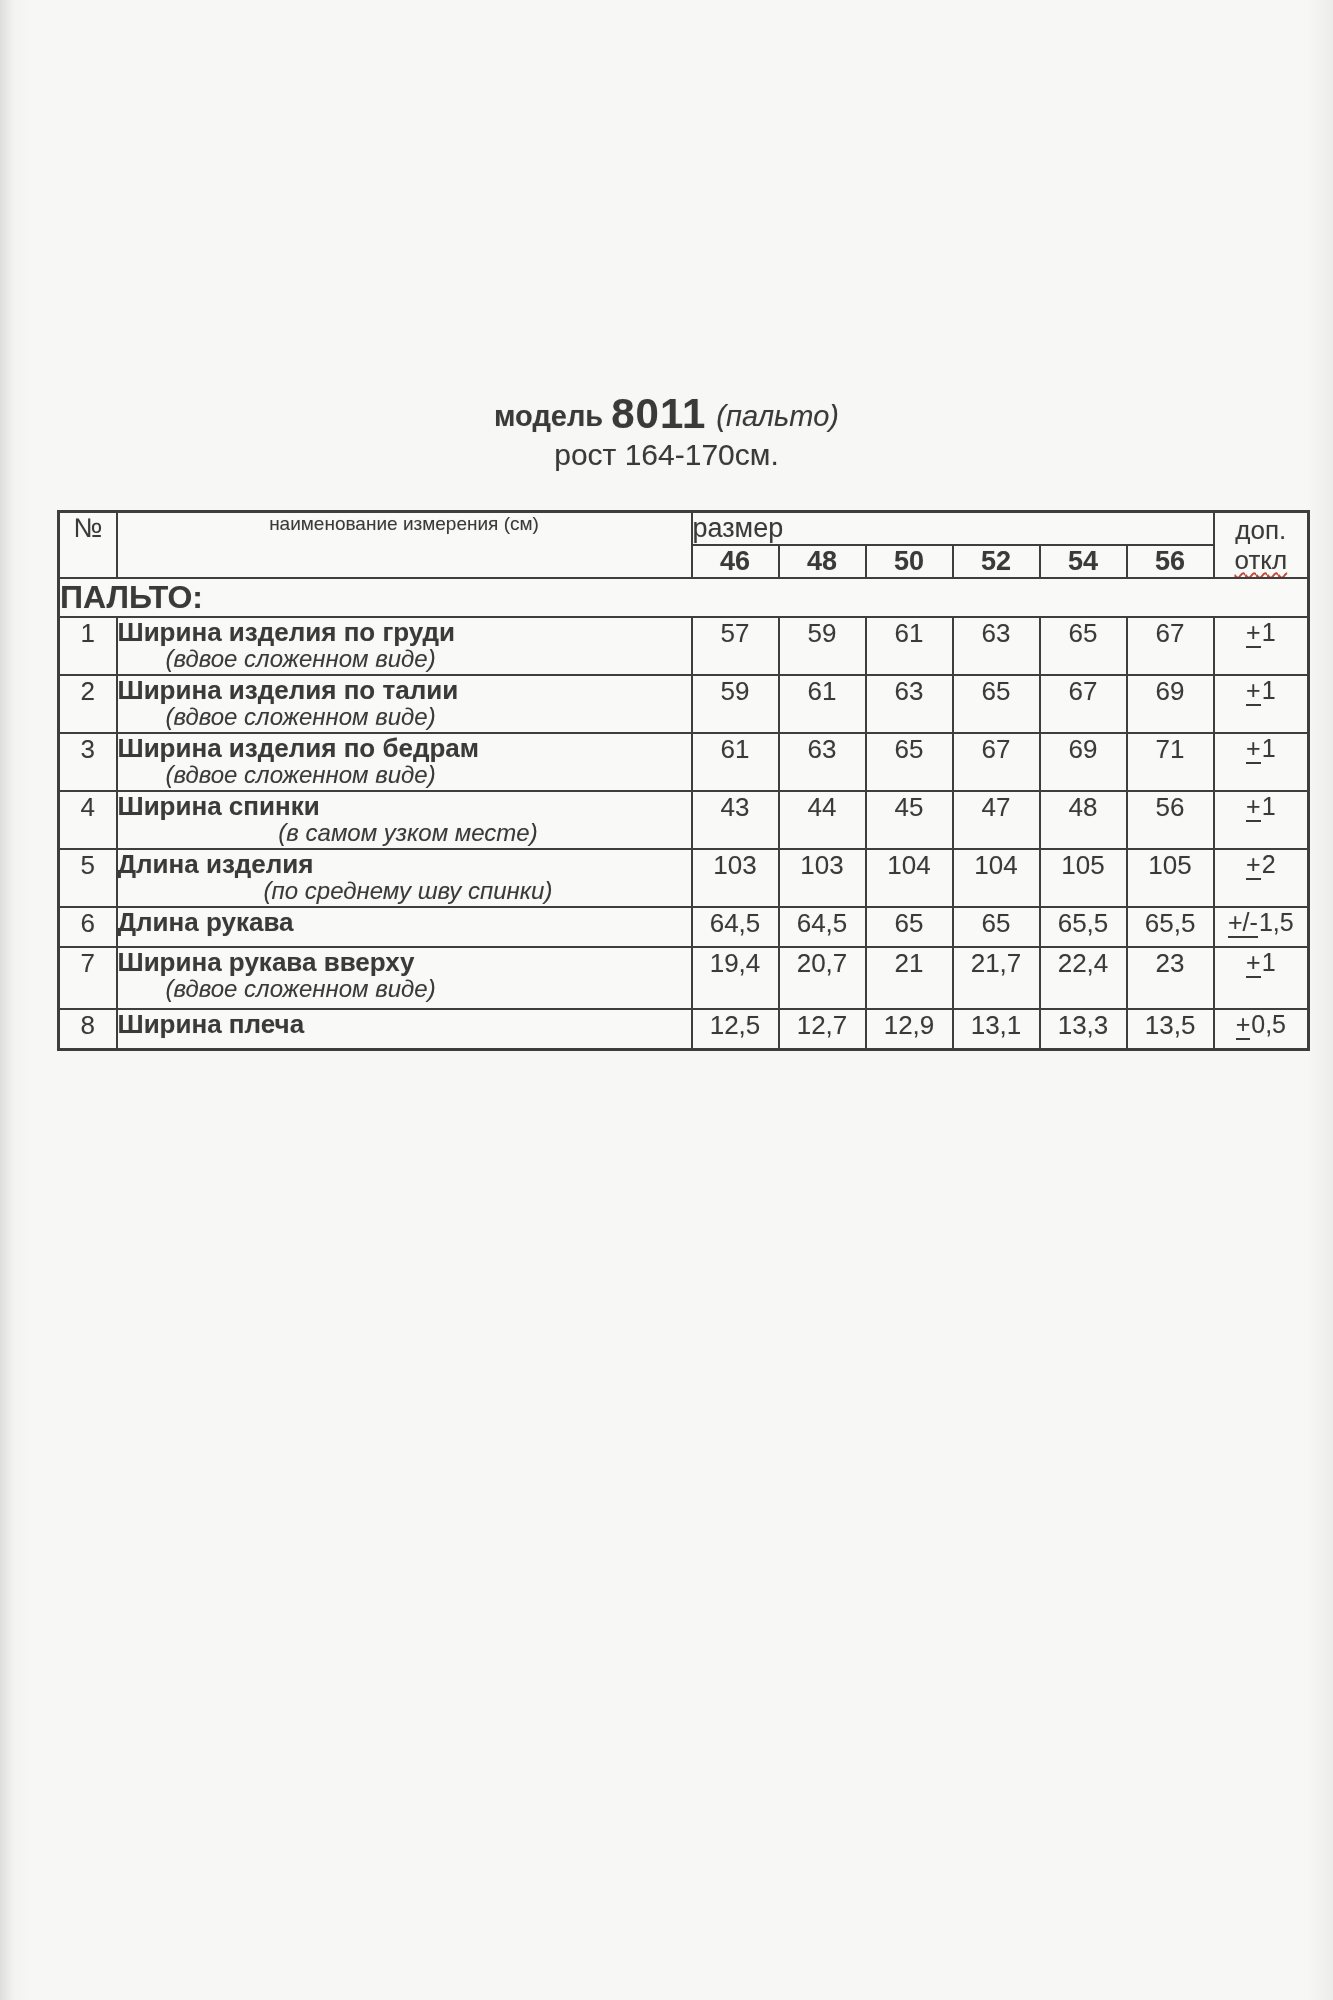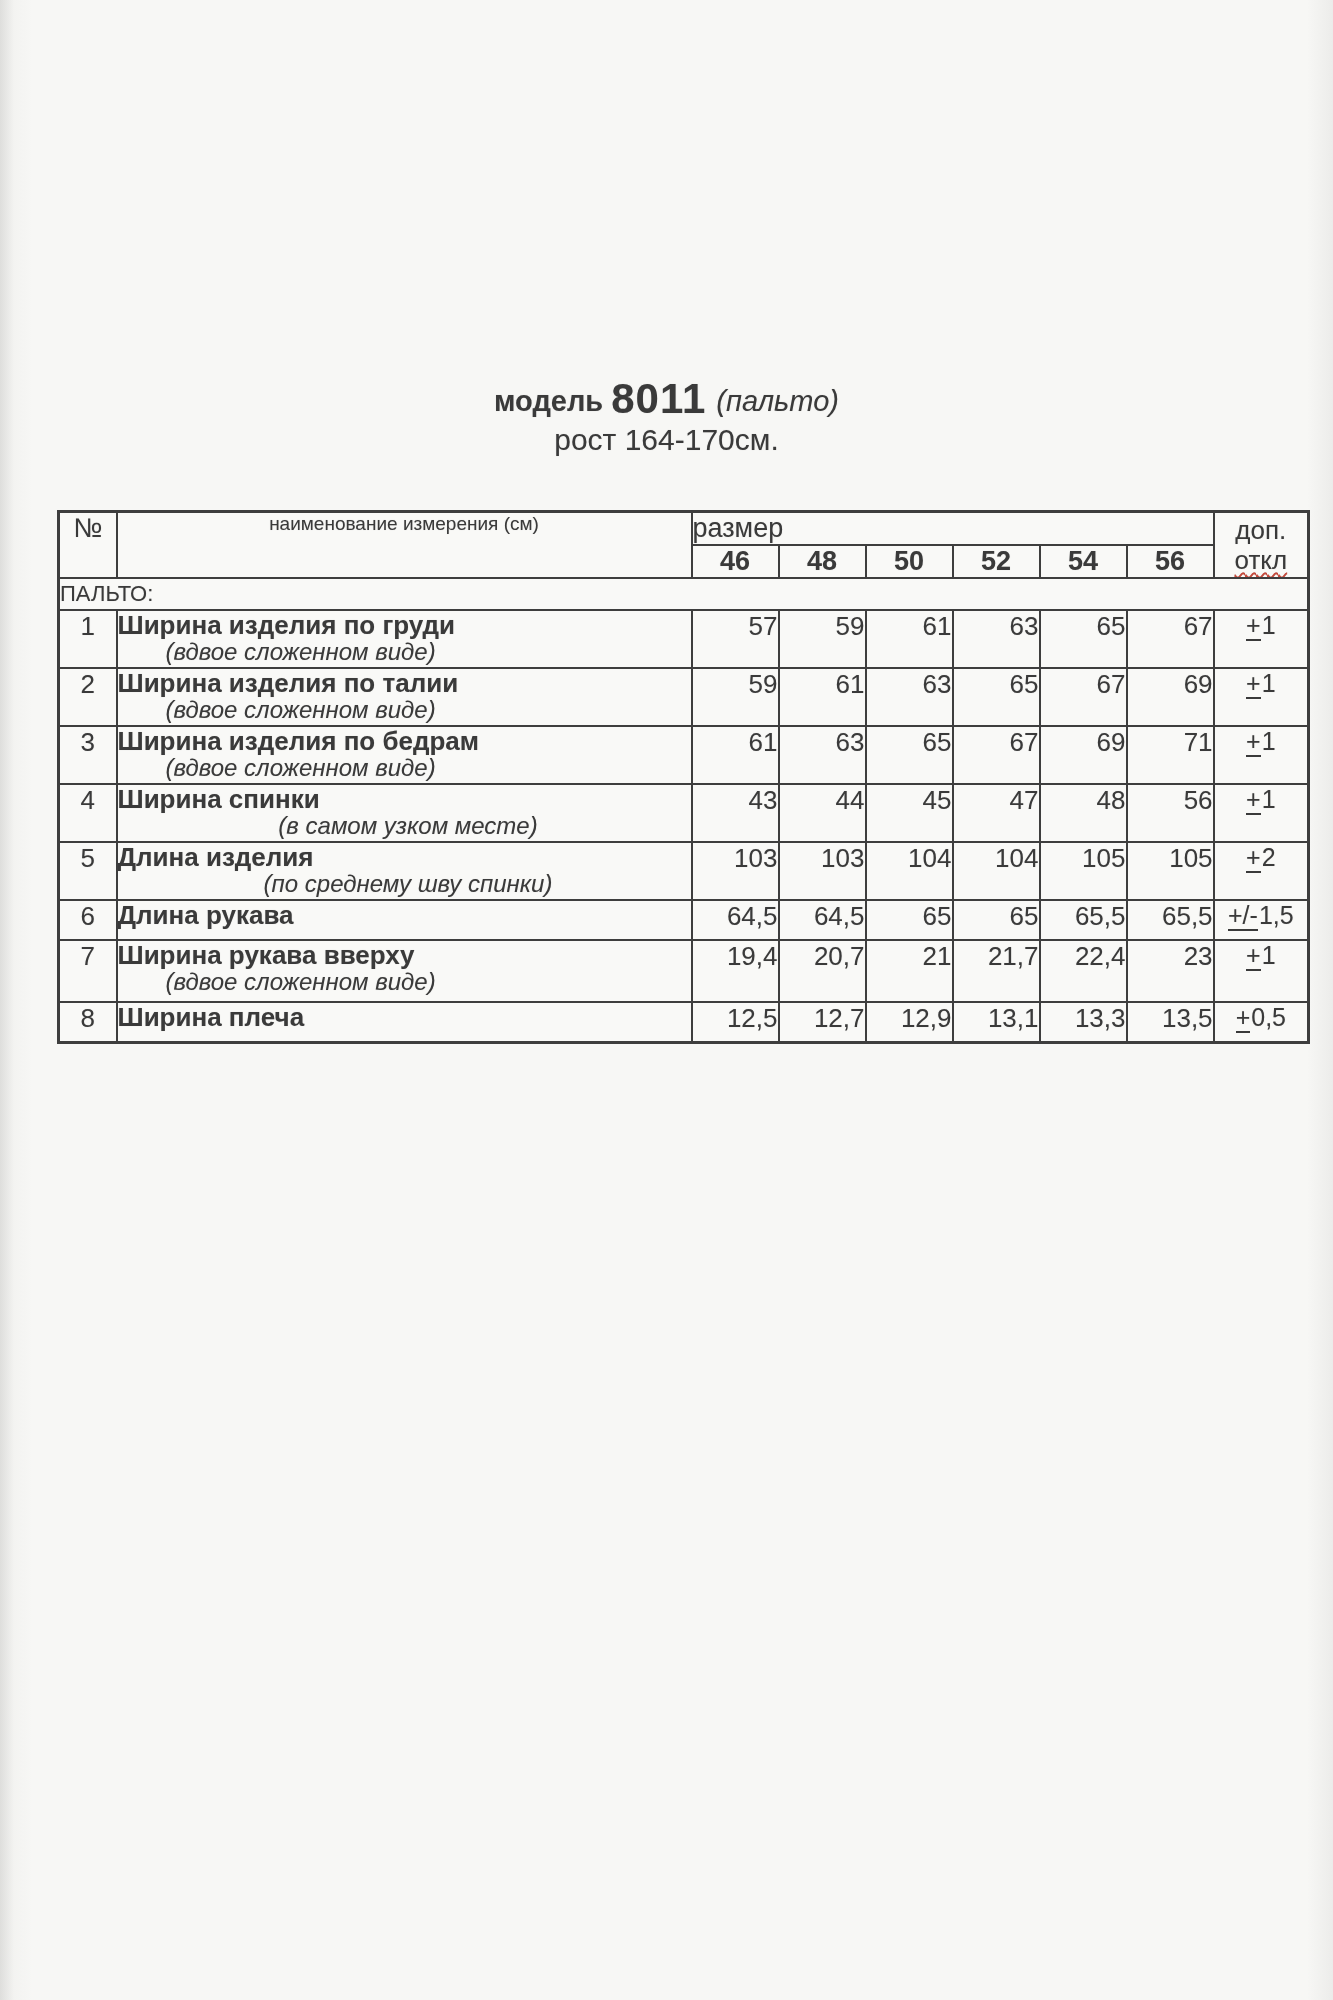--- a/index.html
+++ b/index.html
@@ -28,21 +28,21 @@
     width: 1333px;
     text-align: center;
     text-shadow: 0 0 1px rgba(58,58,58,0.25);
   }
   .title-line1 {
     font-size: 30px;
     line-height: 34px;
     letter-spacing: 0.3px;
   }
   .title-line2 {
-    margin-top: 4px;
+    margin-top: 19px;
     height: 46px;
     line-height: 46px;
     white-space: nowrap;
   }
   .model-label {
     font-size: 29px;
     font-weight: bold;
   }
   .model-number {
     font-size: 42px;
@@ -109,22 +109,22 @@
     text-underline-offset: 3px;
   }
   td.h-size {
     text-align: center;
     vertical-align: middle;
     font-size: 27px;
     font-weight: bold;
   }
   tr.section-row { height: 32px; }
   td.section-cell {
-    font-size: 22px;
-    font-weight: normal;
+    font-size: 32px;
+    font-weight: bold;
     padding-left: 12px;
     vertical-align: middle;
   }
   tr.r-two { height: 58px; }
   tr.r-two7 { height: 62px; }
   tr.r-one { height: 40px; }
   td.c-num {
     text-align: center;
     vertical-align: top;
     padding-top: 3px;
@@ -142,21 +142,21 @@
   }
   .meas-note {
     font-size: 24px;
     font-style: italic;
     line-height: 26px;
     white-space: nowrap;
     padding-left: 48px;
   }
   .note-indent .meas-note { padding-left: 8px; text-align: center; }
   td.c-val {
-    text-align: right;
+    text-align: center;
     vertical-align: top;
     padding-top: 3px;
     font-size: 26px;
     margin-left: 41px;
   }
   td.c-tol {
     text-align: center;
     vertical-align: top;
     padding-top: 3px;
     font-size: 25px;

